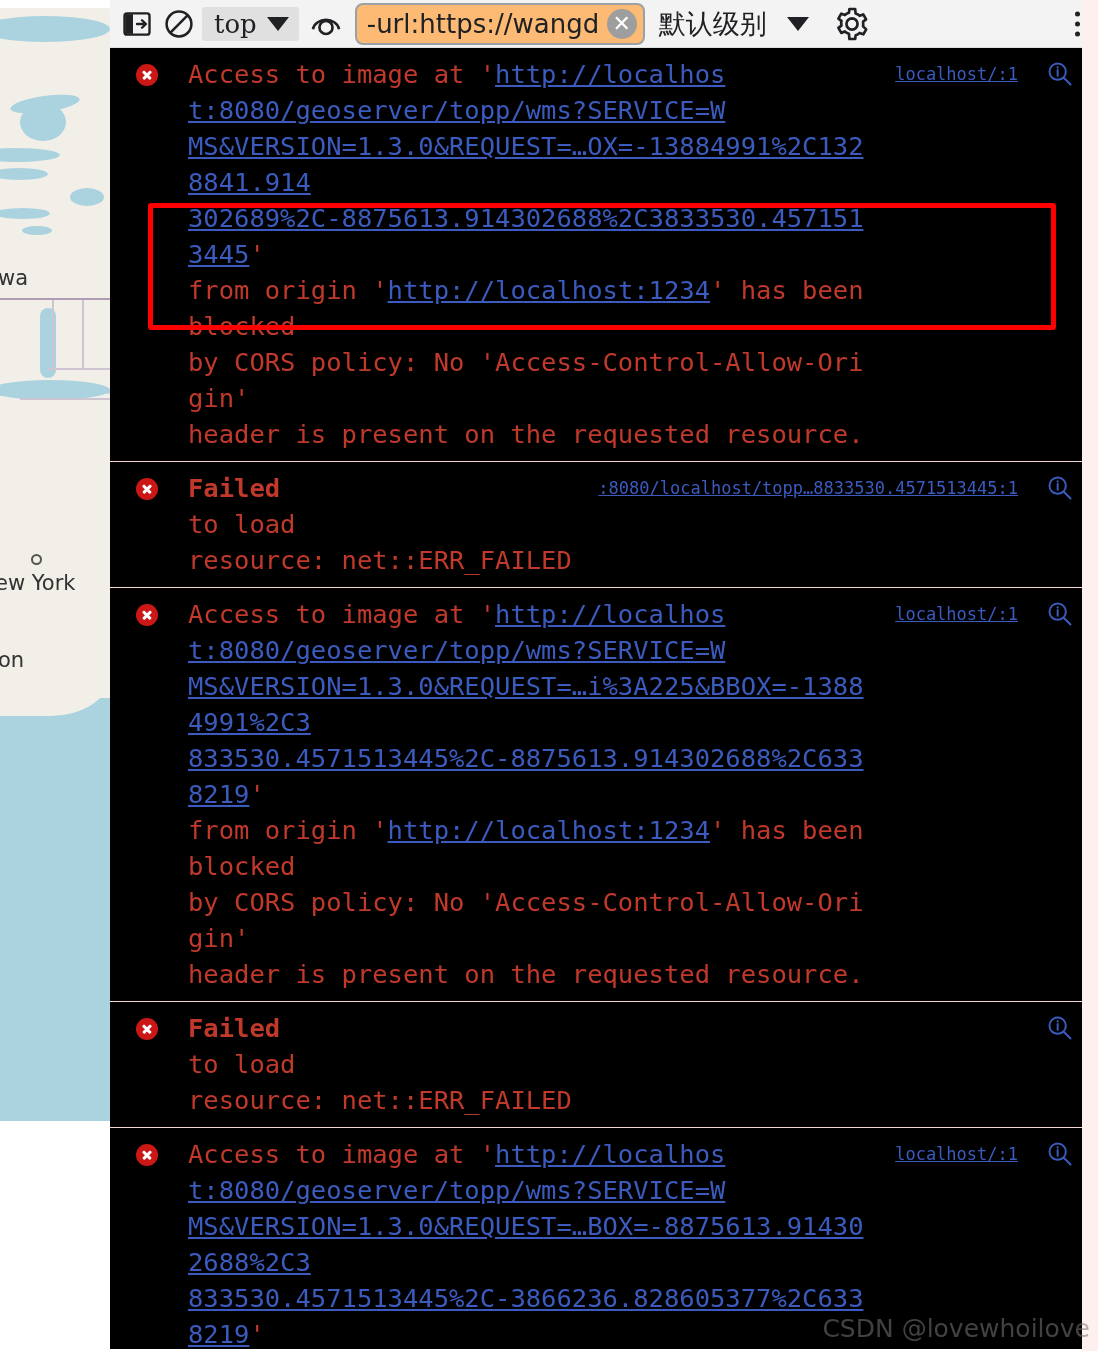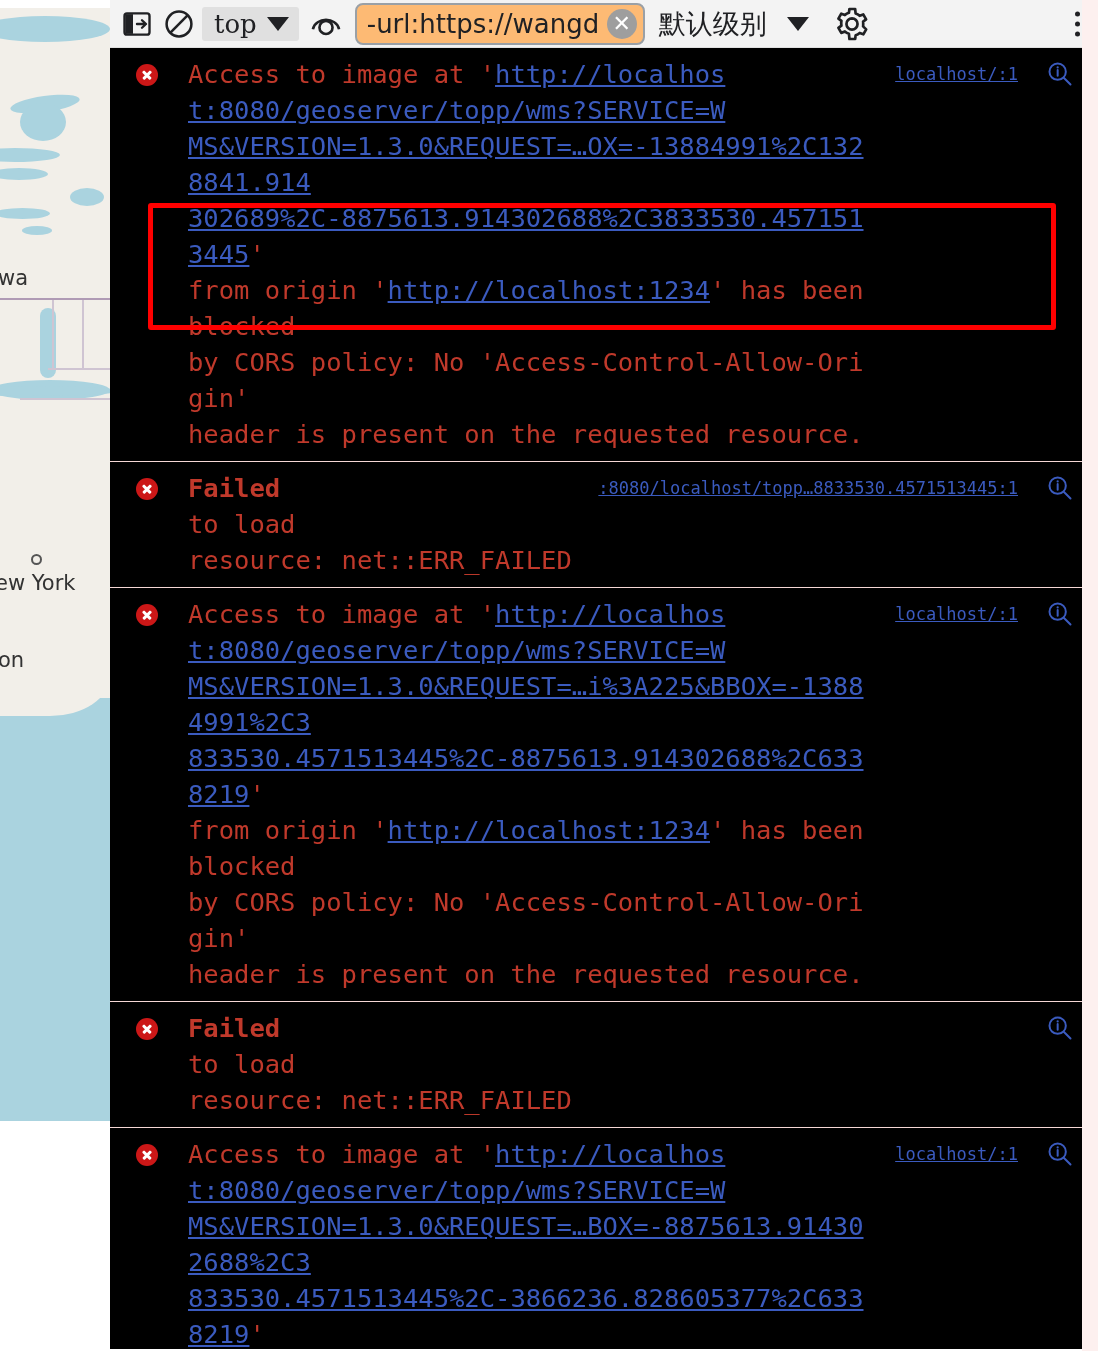--- a/index.html
+++ b/index.html
@@ -506,14 +506,15 @@
             <line x1="10" y1="8.6" x2="10" y2="13.6" stroke="#3b5bbf" stroke-width="1.7" stroke-linecap="round"></line>
           </svg>
         </div>
       </div>
 
     </div>
   </div>
 
   <div class="annot-box" style="left:148px; top:203px; width:898px; height:117px;"></div>
 
+  <div class="watermark">CSDN @lovewhoilove</div>
 
 </div>
 
 </body></html>

